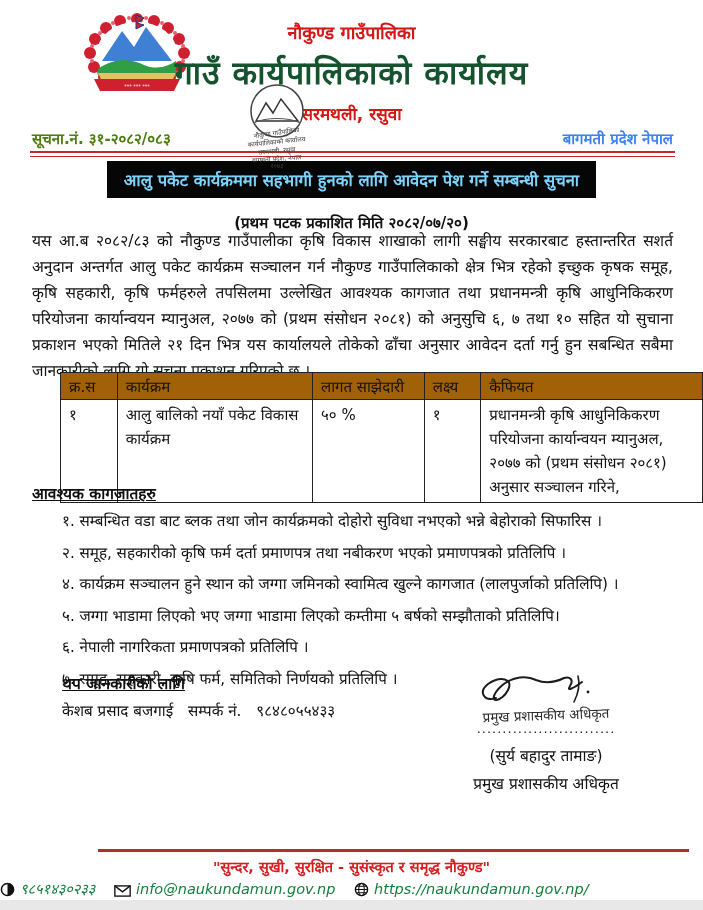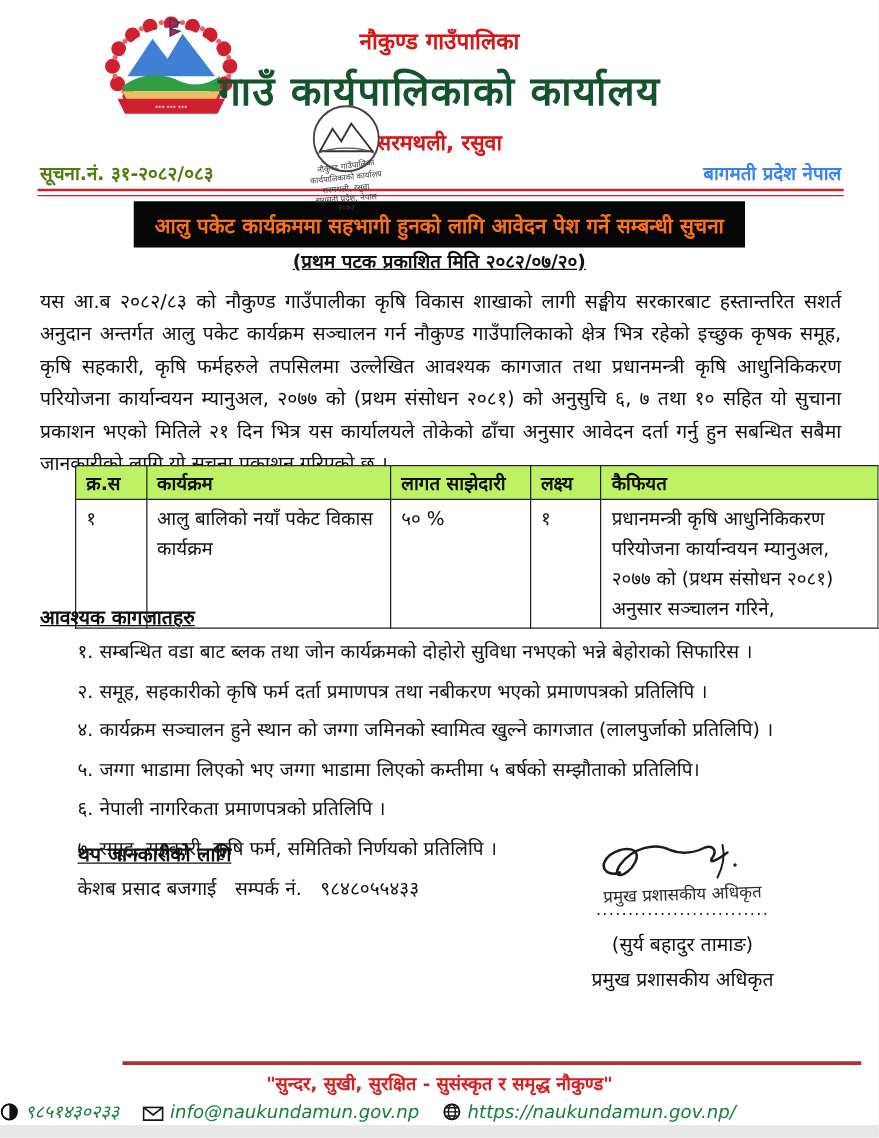--- a/index.html
+++ b/index.html
@@ -13,28 +13,28 @@
   .muni{margin-top:20px;font-size:18px;font-weight:bold;color:#d41717;}
   .office{margin-top:6px;font-size:32px;font-weight:bold;color:#14532d;letter-spacing:1px;}
   .address{margin-top:9px;font-size:17px;color:#d41717;font-weight:bold;}
   .stamp{position:absolute;left:236px;top:83px;width:82px;height:86px;z-index:3;}
   .meta-row{position:absolute;left:32px;right:30px;top:128px;display:flex;justify-content:space-between;z-index:1;}
   .notice-no{font-size:15px;font-weight:bold;color:#4d7c0f;}
   .province{font-size:15px;color:#3b82f6;font-weight:bold;}
   .rule-double{position:absolute;left:30px;right:28px;top:151px;height:3px;border-top:2px solid #c2272d;border-bottom:1px solid #c2272d;}
   
   .banner{position:absolute;left:0;top:161px;width:100%;text-align:center;}
-  .banner-inner{display:inline-block;background:#060606;color:#f97316;font-size:16.5px;font-weight:bold;padding:7px 17px;}
-  .pubdate{position:absolute;left:0;top:198px;width:100%;text-align:center;font-size:15px;font-weight:bold;text-decoration:underline;}
+  .banner-inner{display:inline-block;background:#060606;color:#7dd3fc;font-size:16.5px;font-weight:bold;padding:7px 17px;}
+  .pubdate{position:absolute;left:0;top:212px;width:100%;text-align:center;font-size:15px;font-weight:bold;}
   
   .body-text{position:absolute;left:32px;right:30px;top:228px;font-size:15.5px;line-height:26px;text-align:justify;}
   
   .program-table{position:absolute;left:60px;top:372px;border-collapse:collapse;font-size:15px;}
   .program-table th,.program-table td{border:1px solid #222;padding:3px 8px;text-align:left;vertical-align:top;}
-  .program-table th{background:#bef264;font-weight:bold;}
+  .program-table th{background:#a16207;font-weight:normal;}
   .col-sn{width:40px;} .col-prog{width:182px;} .col-share{width:96px;} .col-target{width:40px;} .col-remark{width:208px;}
   .program-table td{line-height:24px;}
   
   .docs-heading{position:absolute;left:32px;top:482px;font-size:15.5px;font-weight:bold;text-decoration:underline;}
   .docs-list{position:absolute;left:62px;top:510px;right:30px;}
   .doc-item{font-size:15.2px;margin-bottom:9.5px;line-height:22px;}
   
   .info-heading{position:absolute;left:62px;top:672px;font-size:15.5px;font-weight:bold;text-decoration:underline;}
   .contact-line{position:absolute;left:62px;top:700px;font-size:15.2px;}
   .contact-line span{margin-right:10px;}

